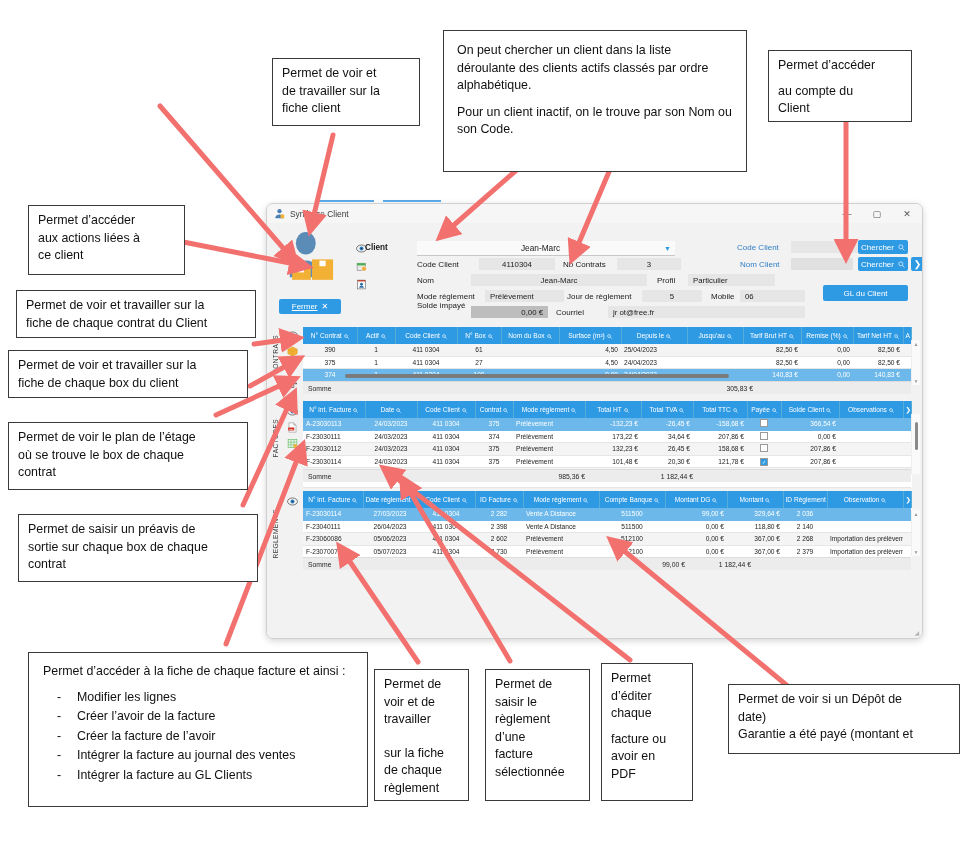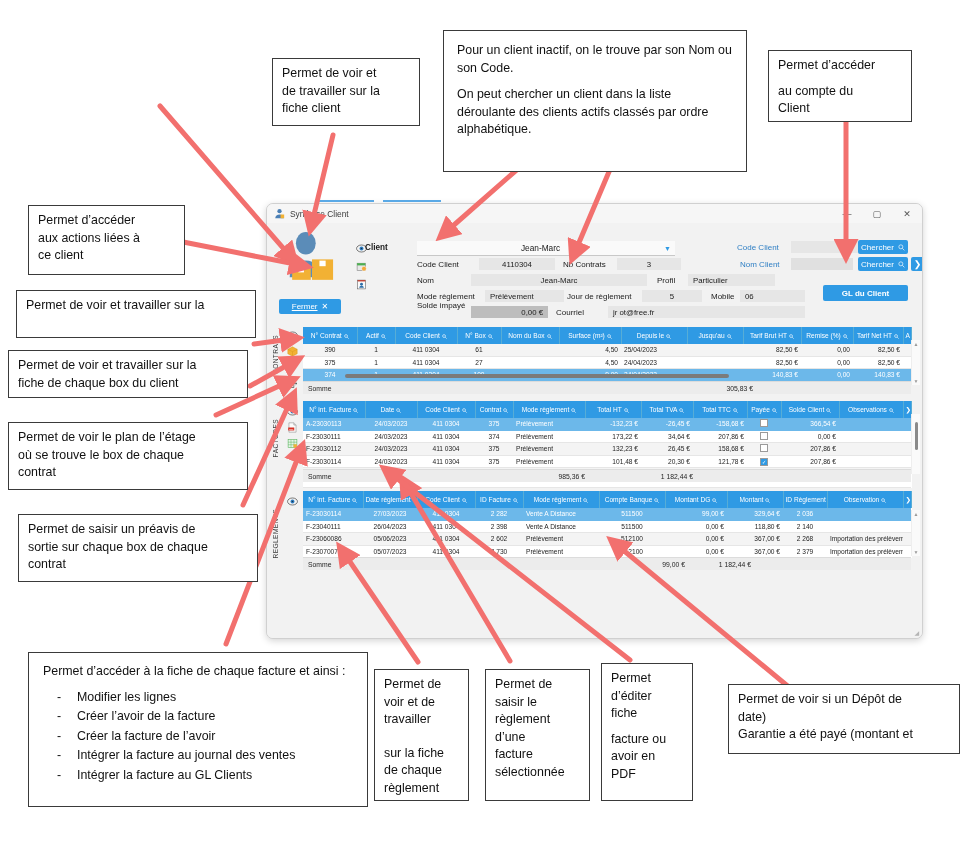--- a/index.html
+++ b/index.html
@@ -185,38 +185,39 @@
   </svg>
 
 
   <div class="callout" style="left:272px;top:58px;width:148px;height:68px;">
     <p>Permet de voir et</p>
     <p style="margin-top:0">de travailler sur la</p>
     <p style="margin-top:0">fiche client</p>
   </div>
 
   <div class="callout" style="left:443px;top:30px;width:304px;height:142px;padding:11px 13px;">
+    <p>On peut chercher un client dans la liste déroulante des clients actifs classés par ordre alphabétique.</p>
     <p>Pour un client inactif, on le trouve par son Nom ou son Code.</p>
-    <p>On peut chercher un client dans la liste déroulante des clients actifs classés par ordre alphabétique.</p>
   </div>
 
   <div class="callout" style="left:768px;top:50px;width:144px;height:72px;">
     <p>Permet d’accéder</p>
     <p style="margin-top:8px">au compte du</p>
     <p style="margin-top:0">Client</p>
   </div>
 
   <div class="callout" style="left:28px;top:205px;width:157px;height:70px;">
     <p>Permet d’accéder</p>
     <p style="margin-top:0">aux actions liées à</p>
     <p style="margin-top:0">ce client</p>
   </div>
 
   <div class="callout" style="left:16px;top:290px;width:240px;height:48px;">
     <p>Permet de voir et travailler sur la</p>
+    <p style="margin-top:0">fiche de chaque contrat du Client</p>
   </div>
 
   <div class="callout" style="left:8px;top:350px;width:240px;height:48px;">
     <p>Permet de voir et travailler sur la</p>
     <p style="margin-top:0">fiche de chaque box du client</p>
   </div>
 
   <div class="callout" style="left:8px;top:422px;width:240px;height:68px;">
     <p>Permet de voir le plan de l’étage</p>
     <p style="margin-top:0">où se trouve le box de chaque</p>
@@ -254,21 +255,21 @@
     <p style="margin-top:0">saisir le</p>
     <p style="margin-top:0">règlement</p>
     <p style="margin-top:0">d’une</p>
     <p style="margin-top:0">facture</p>
     <p style="margin-top:0">sélectionnée</p>
   </div>
 
   <div class="callout" style="left:601px;top:663px;width:92px;height:138px;">
     <p>Permet</p>
     <p style="margin-top:0">d’éditer</p>
-    <p style="margin-top:0">fiche</p>
+    <p style="margin-top:0">chaque</p>
     <p style="margin-top:8px">facture ou</p>
     <p style="margin-top:0">avoir en</p>
     <p style="margin-top:0">PDF</p>
   </div>
 
   <div class="callout" style="left:728px;top:684px;width:232px;height:70px;">
     <p>Permet de voir si un Dépôt de</p>
     <p style="margin-top:0">date)</p>
     <p style="margin-top:0">Garantie a été payé (montant et</p>
   </div>
@@ -379,21 +380,21 @@
         <div class="fld empty" style="left:524px;top:35px;width:62px;"></div>
         <div class="btn-blue" style="left:591px;top:34px;width:50px;">
           <span>Chercher</span>
           <svg width="7" height="7" viewBox="0 0 16 16">
               <circle cx="6.5" cy="6.5" r="4.6" fill="none" stroke="#fff" stroke-width="1.5"></circle>
               <line x1="10" y1="10" x2="14.5" y2="14.5" stroke="#fff" stroke-width="1.6"></line>
             </svg>
         </div>
         <div class="btn-arrow" style="left:644px;top:34px;">❯</div>
 
-        <div class="btn-blue" style="left:556px;top:62px;width:85px;height:16px;font-weight:bold;">GL du Client</div>
+        <div class="btn-blue" style="left:556px;top:62px;width:85px;height:16px;">GL du Client</div>
       </div>
 
       <div class="gridzone" style="top:104px;height:68px;">
         <div class="vlabel" style="top:8px;">CONTRATS</div>
         <div class="gicons" style="top:0px;">
           <div>
             <svg width="11" height="11" viewBox="0 0 20 20">
                 <ellipse cx="10" cy="10" rx="9" ry="6.4" fill="none" stroke="#2b2b2b" stroke-width="1.1"></ellipse>
                 <circle cx="10" cy="10" r="3.6" fill="#2f7fc4"></circle>
                 <circle cx="10" cy="10" r="1.5" fill="#17324c"></circle>

